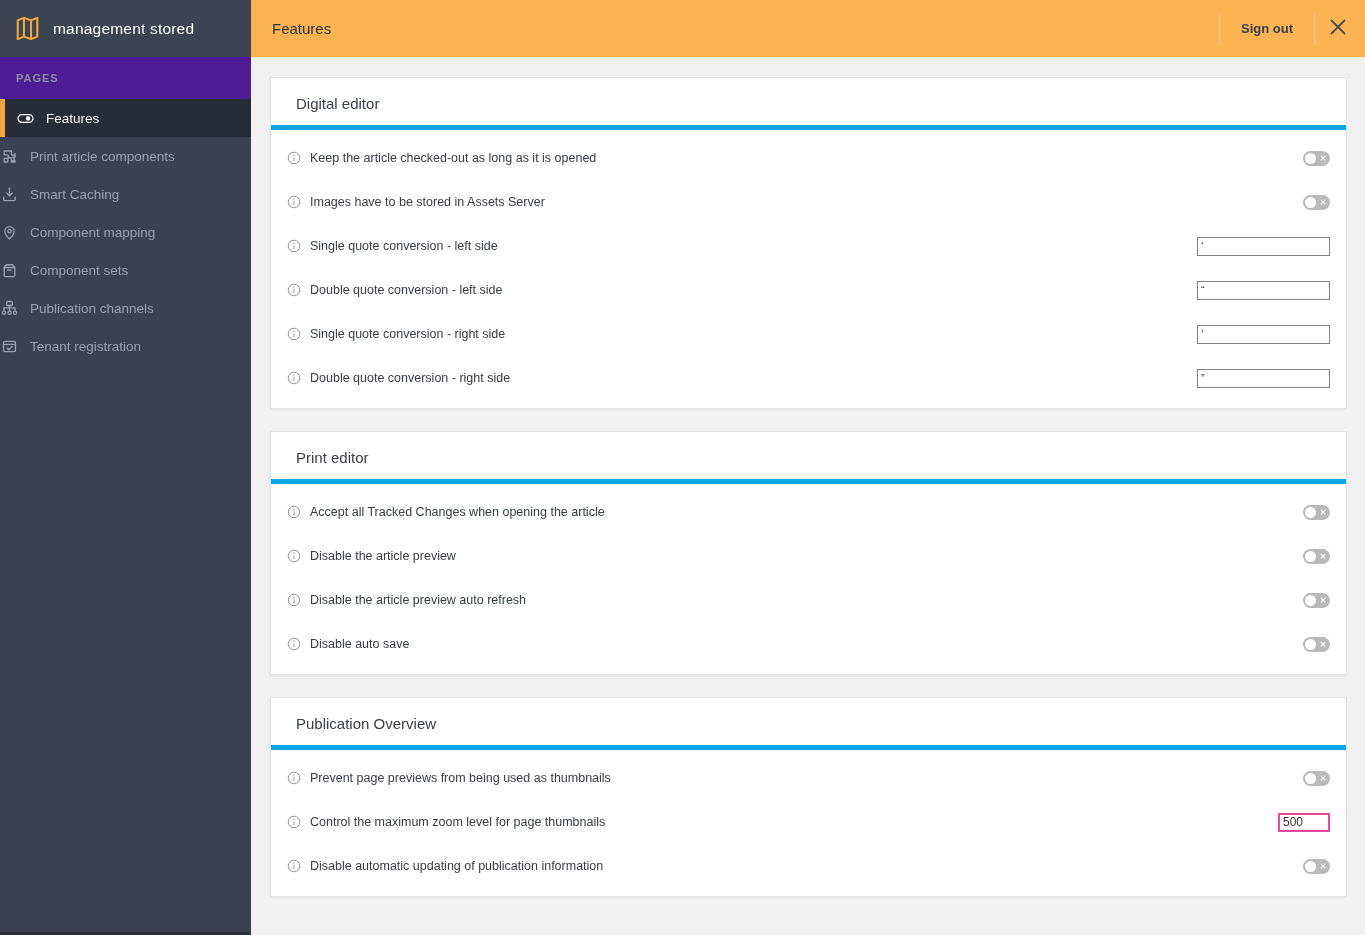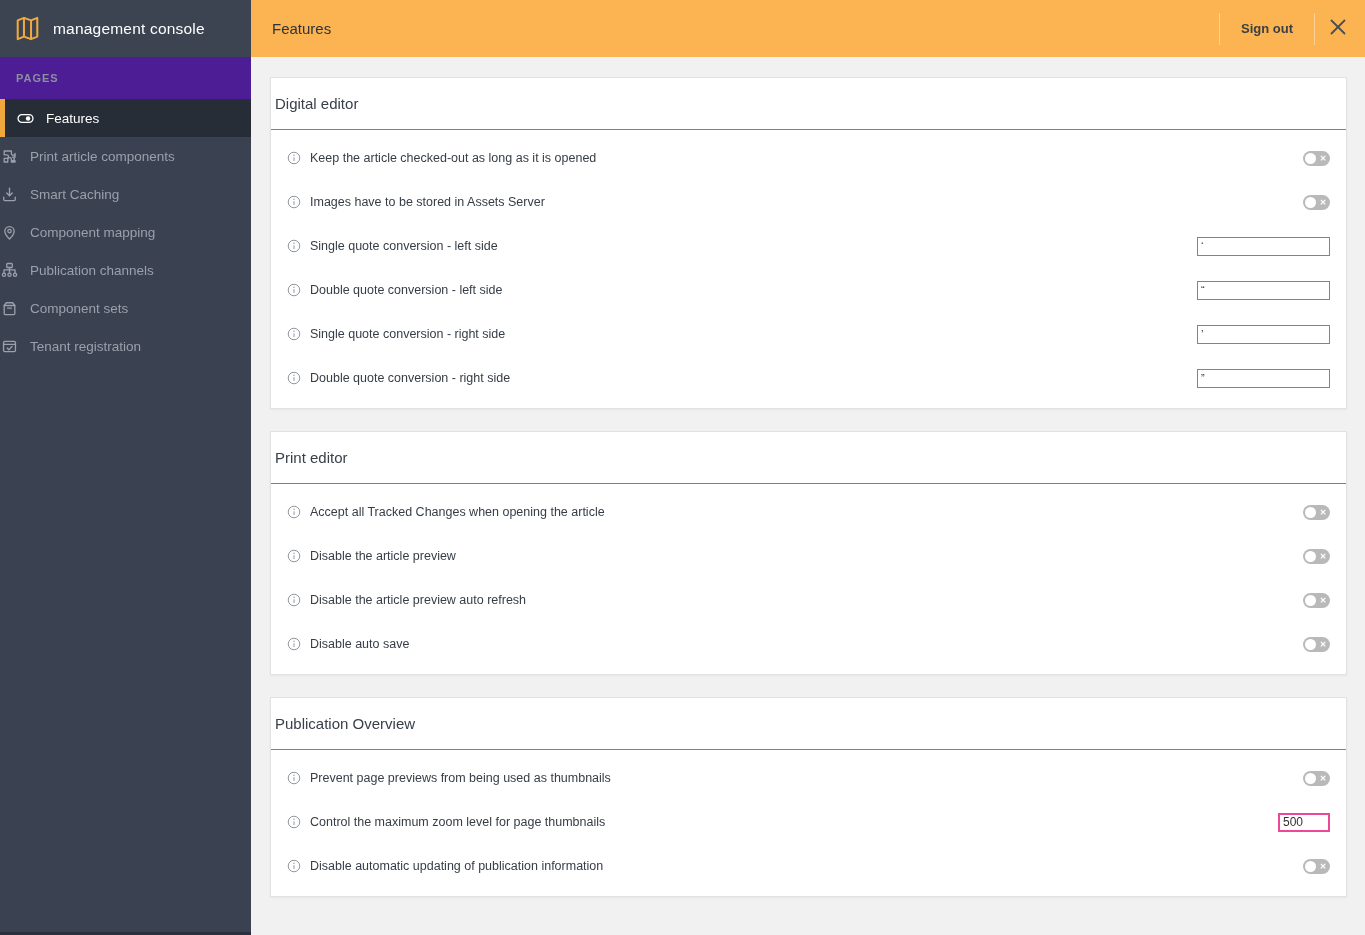--- a/index.html
+++ b/index.html
@@ -33,21 +33,21 @@
   .topbar-title { padding-left:21px; font-size:15px; font-weight:500; color:#2f3338; flex:1; }
   .topbar-right { display:flex; align-items:center; height:100%; }
   .v-div { width:1px; height:32px; background:rgba(255,255,255,.38); }
   .signout-btn { height:100%; display:flex; align-items:center; padding:16px 21px; font-size:13px; font-weight:600; color:#3c4046; background:none; border:none; cursor:pointer; font-family:inherit; }
   .close-btn { width:46px; height:100%; display:flex; align-items:center; justify-content:center; background:none; border:none; cursor:pointer; margin-right:4px; }
   .close-btn svg { width:20px; height:20px; }
 
   
   .content { flex:1; overflow:hidden; padding:20px 18px 0 19px; }
   .card { background:#ffffff; border:1px solid #e2e2e2; box-shadow:0 1px 2px rgba(0,0,0,.05); margin-bottom:22px; }
-  .card-title { height:52px; line-height:52px; padding:0 4px; font-size:15px; font-weight:400; color:#39404a; border-bottom:1px solid #0ea5e9; }
+  .card-title { height:52px; line-height:52px; padding:0 25px; font-size:15px; font-weight:400; color:#39404a; border-bottom:5px solid #0ea5e9; }
   .card-rows { padding:6px 16px 8px 16px; }
   .row { height:44px; display:flex; align-items:center; }
   .info { width:14px; height:14px; margin-right:9px; display:inline-flex; cursor:pointer; color:#8d929b; flex:0 0 auto; }
   .info svg { width:14px; height:14px; display:block; }
   .row-label { font-size:12.5px; color:#363d47; flex:1; }
   .row-control { display:flex; align-items:center; }
 
   
   .toggle { width:27px; height:15px; border-radius:8px; background:#b9b9b9; position:relative; display:inline-block; cursor:pointer; }
   .toggle .knob { position:absolute; left:2px; top:2px; width:11px; height:11px; border-radius:50%; background:#ffffff; }
@@ -61,21 +61,21 @@
 <body style="background: rgb(241, 241, 241);">
 
 <aside class="sidebar" style="background: rgb(58, 65, 80);">
   <div class="logo-bar">
     <span class="logo-icon">
       <svg viewBox="0 0 16 16" fill="none" stroke="currentColor" stroke-width="1.2" stroke-linejoin="round">
         <path d="M2.2 3.2 L5.9 1.7 L10.1 3.2 L13.8 1.7 V12.8 L10.1 14.3 L5.9 12.8 L2.2 14.3 Z"></path>
         <path d="M5.9 1.7 V12.8 M10.1 3.2 V14.3"></path>
       </svg>
     </span>
-    <span class="logo-text">management console</span>
+    <span class="logo-text">management stored</span>
   </div>
   <div class="pages-band">
     <span class="pages-label">PAGES</span>
   </div>
   <nav class="nav">
       <div class="nav-item active" style="border-left-color: rgb(240, 168, 61); background: rgb(39, 45, 55);">
     <span class="nav-icon">
           <svg viewBox="0 0 16 16" fill="none" stroke="currentColor" stroke-width="1.25" stroke-linecap="round" stroke-linejoin="round">
             <rect x="1" y="4.4" width="14" height="7.2" rx="3.6"></rect>
             <circle cx="10.4" cy="8" r="2.1" fill="currentColor" stroke="none"></circle>
@@ -102,42 +102,42 @@
     <span class="nav-label">Smart Caching</span>
   </div>
       <div class="nav-item">
     <span class="nav-icon">
           <svg viewBox="0 0 16 16" fill="none" stroke="currentColor" stroke-width="1.25" stroke-linecap="round" stroke-linejoin="round">
             <path d="M8 14.2S3.6 9.9 3.6 6.8a4.4 4.4 0 0 1 8.8 0C12.4 9.9 8 14.2 8 14.2z"></path>
             <circle cx="8" cy="6.7" r="1.6"></circle>
           </svg>
         </span>
     <span class="nav-label">Component mapping</span>
+  </div>
+      <div class="nav-item">
+    <span class="nav-icon">
+          <svg viewBox="0 0 16 16" fill="none" stroke="currentColor" stroke-width="1.25" stroke-linecap="round" stroke-linejoin="round">
+            <path d="M3 5.2 5 2.6h6L13 5.2v7.6a1 1 0 0 1-1 1H4a1 1 0 0 1-1-1z"></path>
+            <path d="M3 5.2h10"></path>
+            <path d="M6.2 7.6h3.6"></path>
+          </svg>
+        </span>
+    <span class="nav-label">Component sets</span>
   </div>
       <div class="nav-item">
     <span class="nav-icon">
           <svg viewBox="0 0 16 16" fill="none" stroke="currentColor" stroke-width="1.25" stroke-linecap="round" stroke-linejoin="round">
             <rect x="5.4" y="1.4" width="5.2" height="3.8" rx="0.8"></rect>
             <path d="M8 5.2v2.2M2.8 10.2V7.4h10.4v2.8M8 7.4v2.8"></path>
             <circle cx="2.8" cy="12" r="1.5"></circle>
             <circle cx="8" cy="12" r="1.5"></circle>
             <circle cx="13.2" cy="12" r="1.5"></circle>
           </svg>
         </span>
     <span class="nav-label">Publication channels</span>
-  </div>
-      <div class="nav-item">
-    <span class="nav-icon">
-          <svg viewBox="0 0 16 16" fill="none" stroke="currentColor" stroke-width="1.25" stroke-linecap="round" stroke-linejoin="round">
-            <path d="M3 5.2 5 2.6h6L13 5.2v7.6a1 1 0 0 1-1 1H4a1 1 0 0 1-1-1z"></path>
-            <path d="M3 5.2h10"></path>
-            <path d="M6.2 7.6h3.6"></path>
-          </svg>
-        </span>
-    <span class="nav-label">Component sets</span>
   </div>
       <div class="nav-item">
     <span class="nav-icon">
           <svg viewBox="0 0 16 16" fill="none" stroke="currentColor" stroke-width="1.25" stroke-linecap="round" stroke-linejoin="round">
             <rect x="2.4" y="3.2" width="11.2" height="9.6" rx="1.2"></rect>
             <path d="M2.4 6h11.2"></path>
             <path d="M5.8 9.5 7.4 11 10.4 8"></path>
           </svg>
         </span>
     <span class="nav-label">Tenant registration</span>

